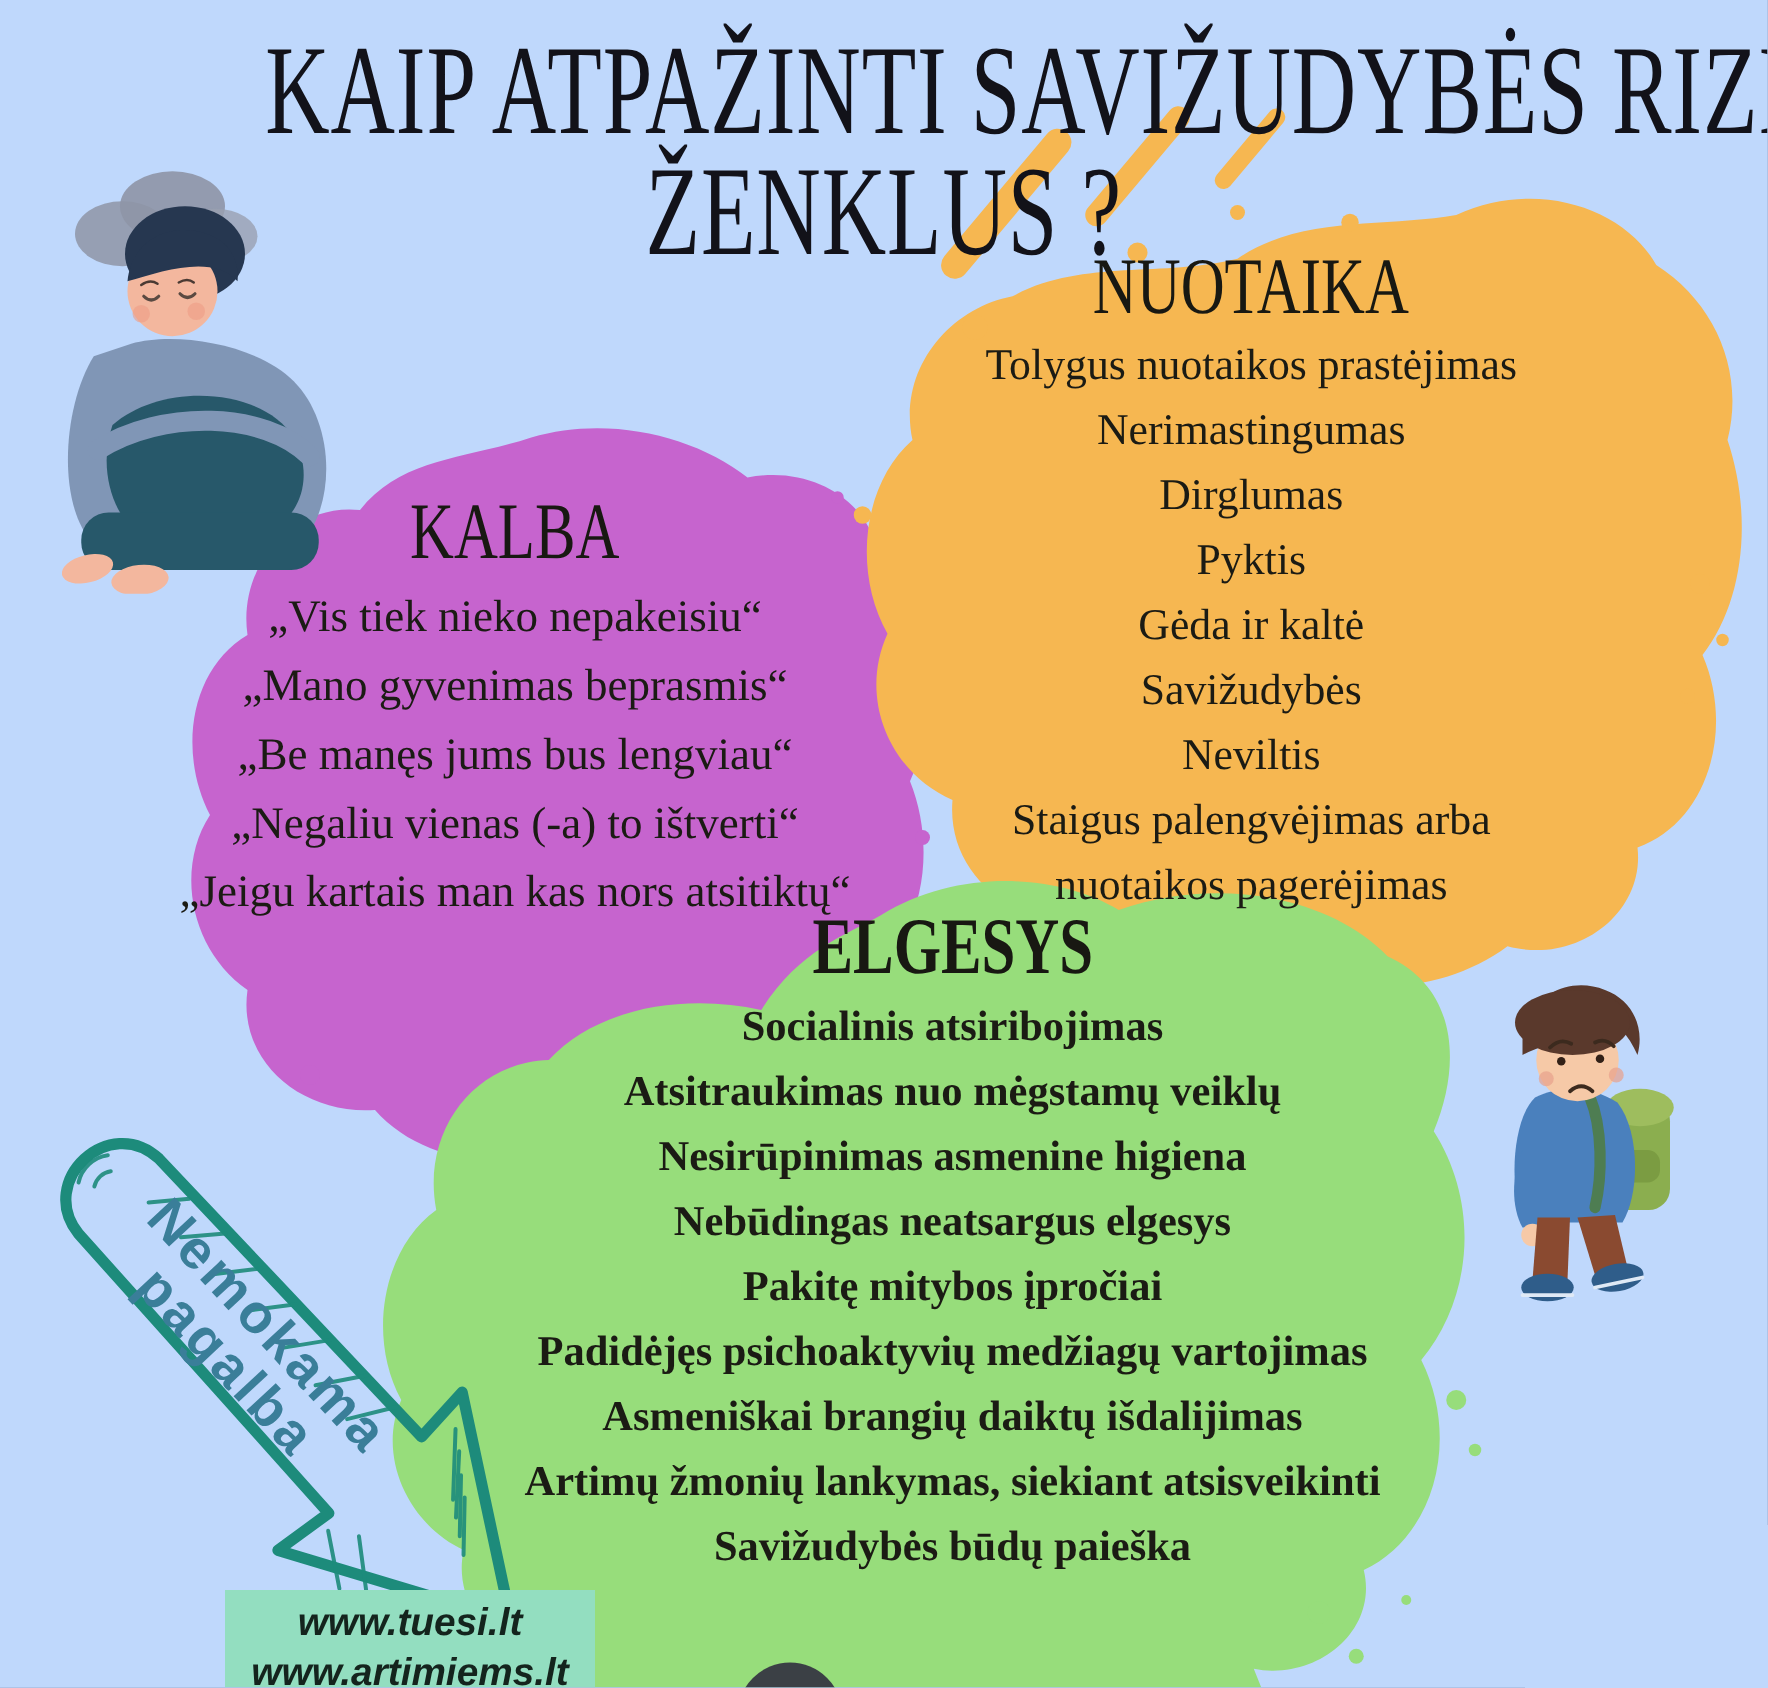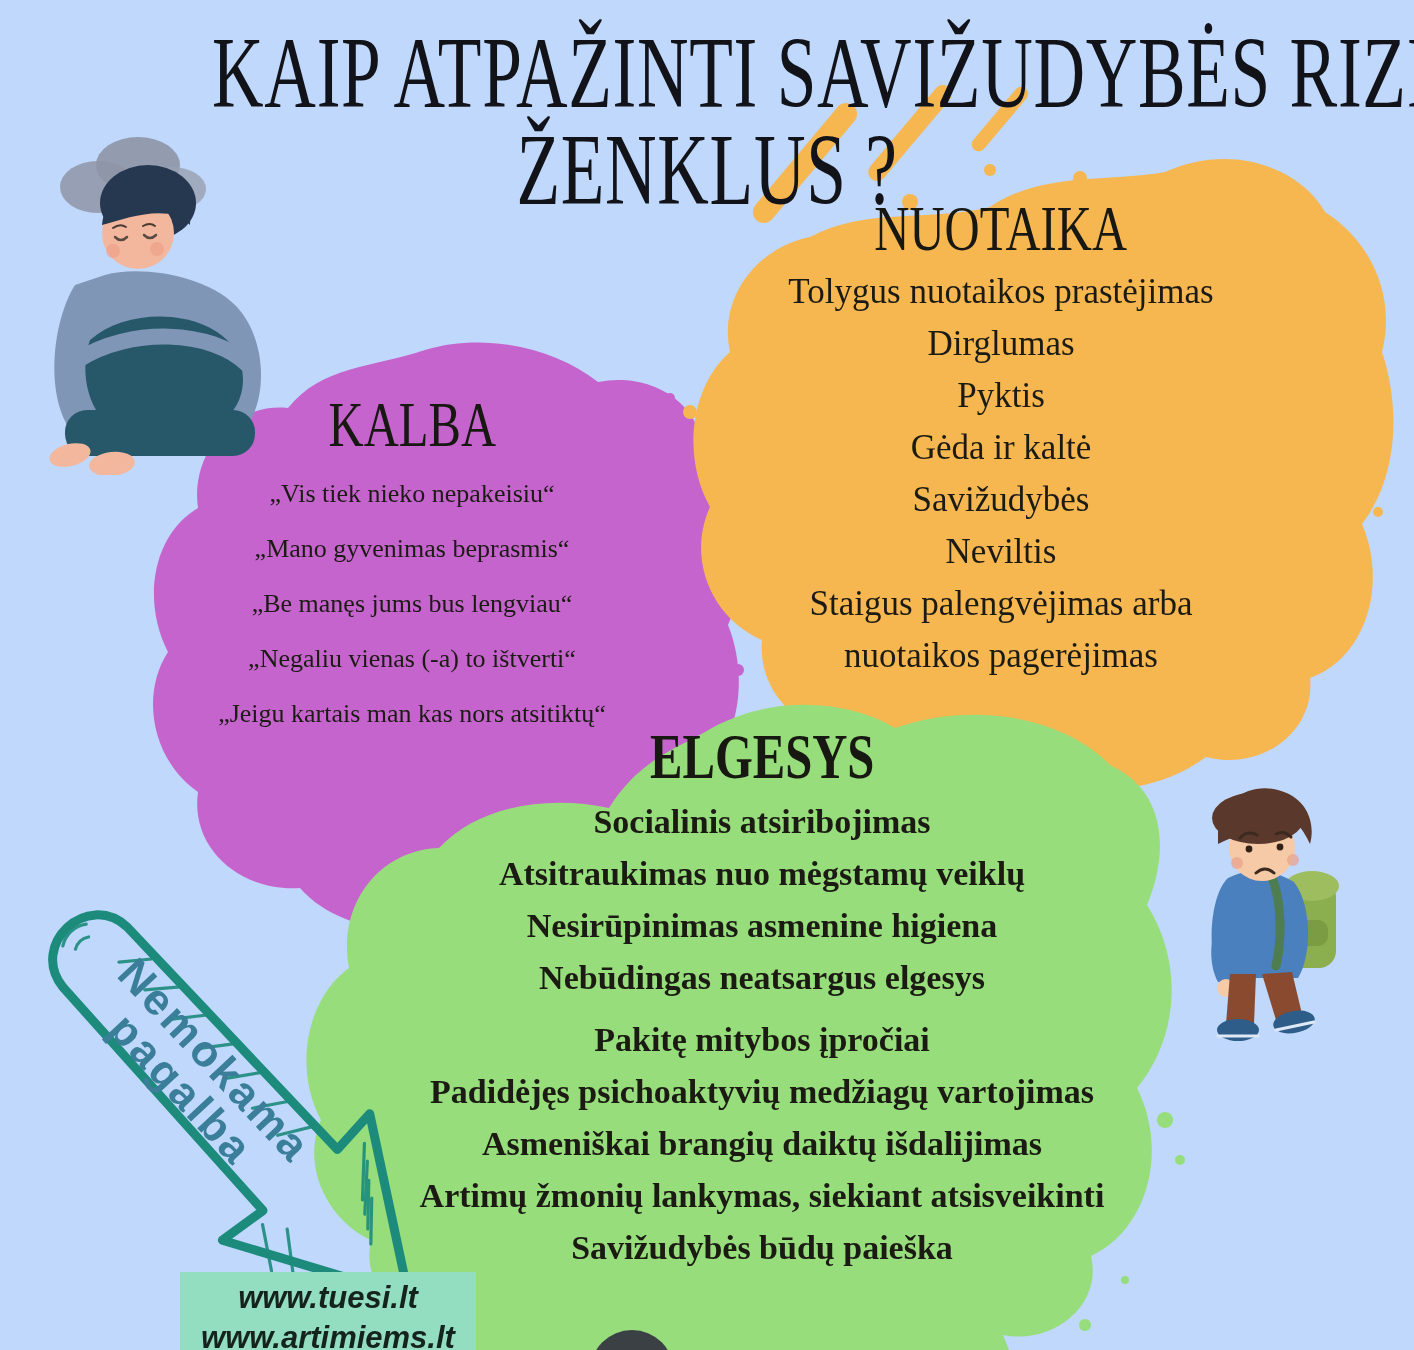--- a/index.html
+++ b/index.html
@@ -33,32 +33,32 @@
   }
   .section .heading{
     font-size:64px;line-height:66px;
     transform:scaleX(0.76);
     white-space:nowrap;
     color:#181812;
   }
   .section .item{white-space:nowrap;}
 
   .sec-kalba{left:412px;top:392px;}
-  .sec-kalba .item{font-size:26px;line-height:55px;}
+  .sec-kalba .item{font-size:36px;line-height:55px;}
   .sec-kalba .heading{margin-bottom:8px;}
 
   .sec-nuotaika{left:1001px;top:196px;}
   .sec-nuotaika .item{font-size:35px;line-height:52px;text-align:center;}
   .sec-nuotaika .heading{margin-bottom:4px;}
   .sec-nuotaika .item.wrap2{white-space:normal;max-width:560px;}
 
   .sec-elgesys{left:762px;top:724px;font-weight:bold;}
   .sec-elgesys .item{font-size:34px;line-height:52px;}
   .sec-elgesys .heading{margin-bottom:6px;}
-  .sec-elgesys .item.gap{margin-top:10px;text-align:center;}
+  .sec-elgesys .item.gap{text-align:center;}
 
   .links-box{
     position:absolute;left:180px;top:1272px;width:296px;height:78px;
     background:#93dec0;
   }
   .links-text{
     position:absolute;left:180px;top:1278px;width:296px;
     text-align:center;
     font-family:"Liberation Sans", sans-serif;
     font-style:italic;font-weight:600;
@@ -127,20 +127,21 @@
     <div class="item">„Vis tiek nieko nepakeisiu“</div>
     <div class="item">„Mano gyvenimas beprasmis“</div>
     <div class="item">„Be manęs jums bus lengviau“</div>
     <div class="item">„Negaliu vienas (-a) to ištverti“</div>
     <div class="item">„Jeigu kartais man kas nors atsitiktų“</div>
   </div>
 
   <div class="section sec-nuotaika">
     <div class="heading">NUOTAIKA</div>
     <div class="item">Tolygus nuotaikos prastėjimas</div>
+    <div class="item">Nerimastingumas</div>
     <div class="item">Dirglumas</div>
     <div class="item">Pyktis</div>
     <div class="item">Gėda ir kaltė</div>
     <div class="item">Savižudybės</div>
     <div class="item">Neviltis</div>
     <div class="item wrap2">Staigus palengvėjimas arba nuotaikos pagerėjimas</div>
   </div>
 
   <div class="section sec-elgesys">
     <div class="heading">ELGESYS</div>

